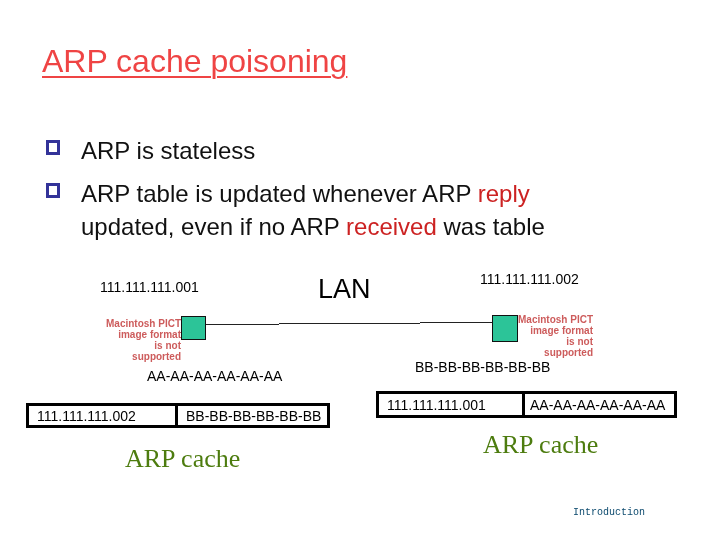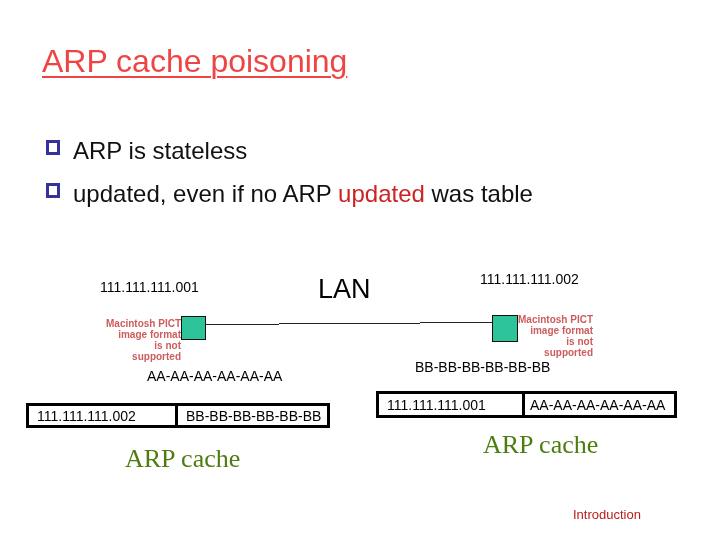--- a/index.html
+++ b/index.html
@@ -11,21 +11,21 @@
 
   
   .slide-title{
     left:42px;top:42px;
     font-size:32px;line-height:38px;color:#ef4444;
     text-decoration:underline;text-decoration-thickness:2px;text-underline-offset:4px;
     letter-spacing:0px;white-space:nowrap;
   }
 
   
-  .bullet-row{left:46px;display:flex;align-items:flex-start;}
+  .bullet-row{left:46px;display:flex;align-items:flex-start;gap:8px;}
   .bullet-square{
     width:8px;height:9px;border:3px solid #333399;
     margin-top:6px;margin-right:13px;flex:0 0 auto;background:#fff;
   }
   .bullet-text{font-size:24px;line-height:33px;color:#111;width:505px;}
   .bullet-text .red{color:#cc2222;}
   .row1{top:134px;}
   .row2{top:177px;}
 
   
@@ -54,38 +54,39 @@
   .tbl-left .c2{flex:1;}
   .tbl-right{left:376px;top:391px;width:301px;height:27px;}
   .tbl-right .c1{width:146px;}
   .tbl-right .c2{flex:1;padding-left:5px;}
 
   .arp-caption{
     font-family:"Liberation Serif",serif;font-size:26px;color:#4d7c0f;white-space:nowrap;
   }
 
   
-  .footer-text{font-size:13px;color:#b91c1c;white-space:nowrap;}
+  .footer-text{font-size:10px;color:#0c4a6e;white-space:nowrap;font-family:Liberation Mono, monospace;}
 </style>
 </head>
 <body>
 
 <div class="abs slide-title">ARP cache poisoning</div>
 
 <div class="abs bullet-row row1">
   <span class="bullet-square"></span>
   <div class="bullet-text">
     <div><span>ARP is stateless</span></div>
   </div>
 </div>
 
 <div class="abs bullet-row row2">
   <span class="bullet-square"></span>
   <div class="bullet-text">
-    <div><span>updated, even if no ARP </span><span class="red">updated</span><span> was table</span></div>
+    <div><span>ARP table is updated whenever ARP </span><span class="red">reply</span></div>
+    <div><span>updated, even if no ARP </span><span class="red">received</span><span> was table</span></div>
   </div>
 </div>
 
 <div class="abs ip-label" style="left:100px;top:279px;">111.111.111.001</div>
 <div class="abs lan-label">LAN</div>
 <div class="abs ip-label" style="left:480px;top:271px;">111.111.111.002</div>
 
 <div class="abs pict-note" style="left:103px;top:318px;width:78px;">
   <div>Macintosh PICT</div>
   <div>image format</div>

